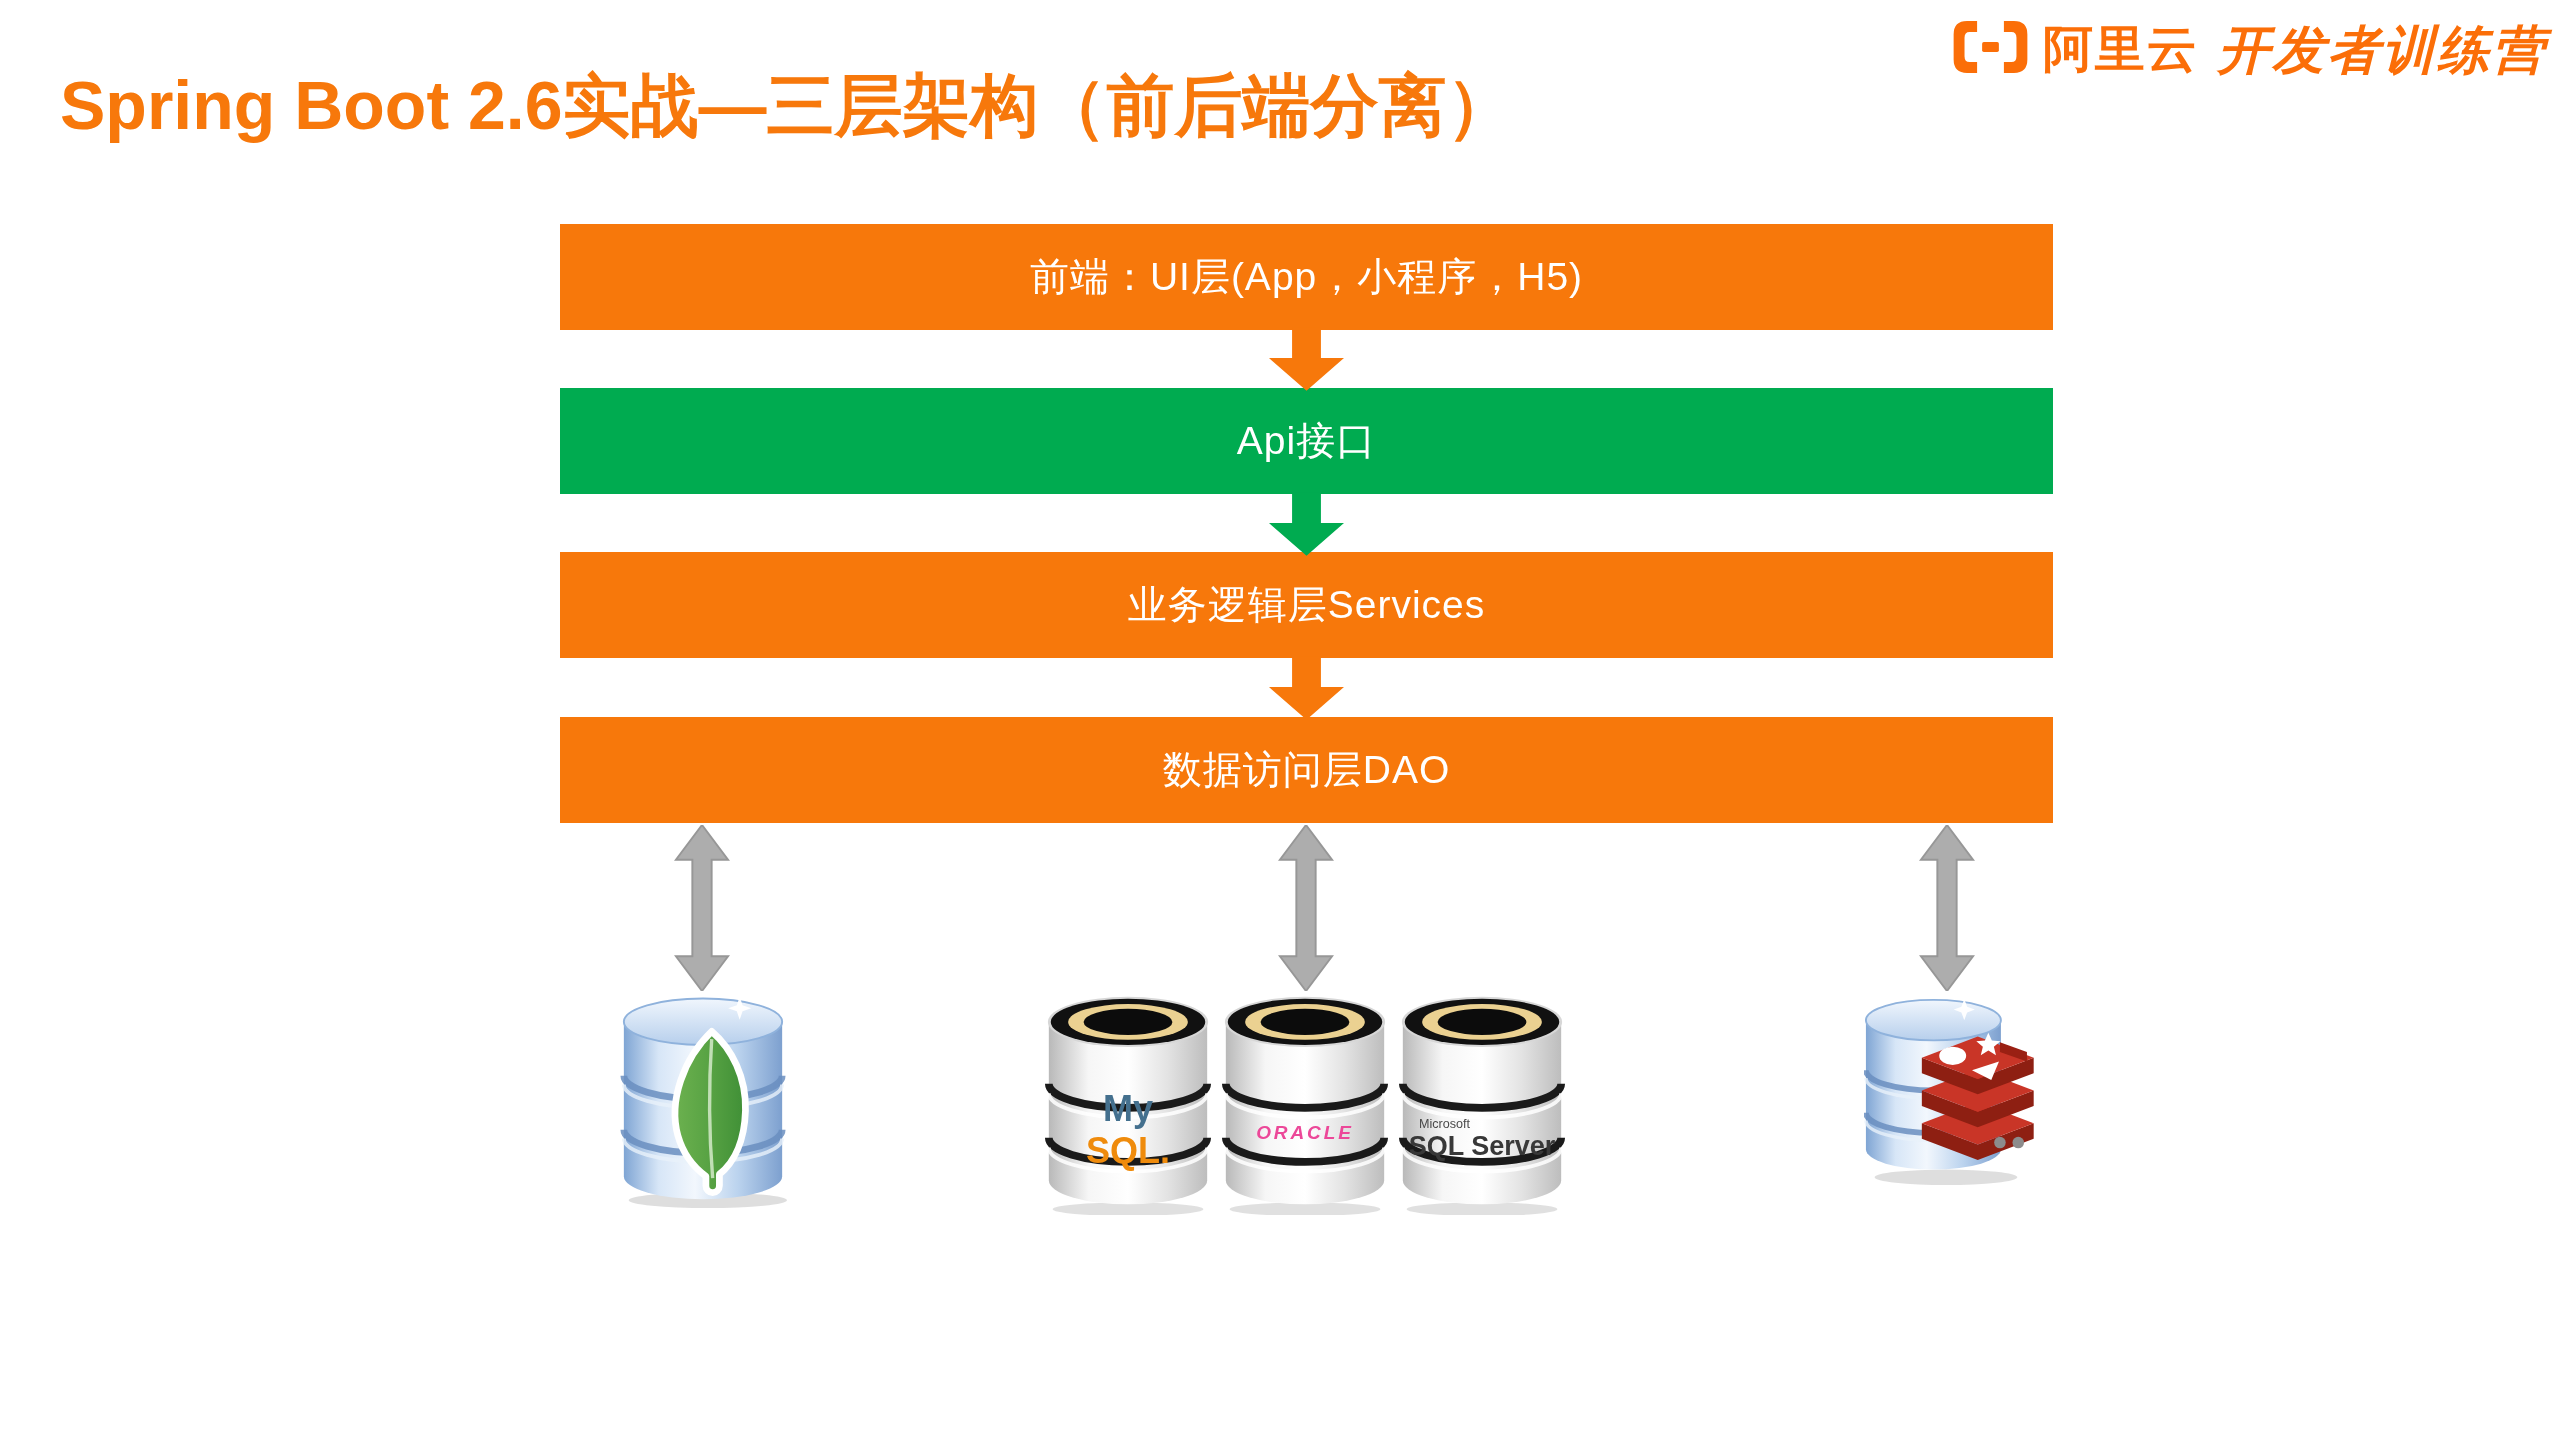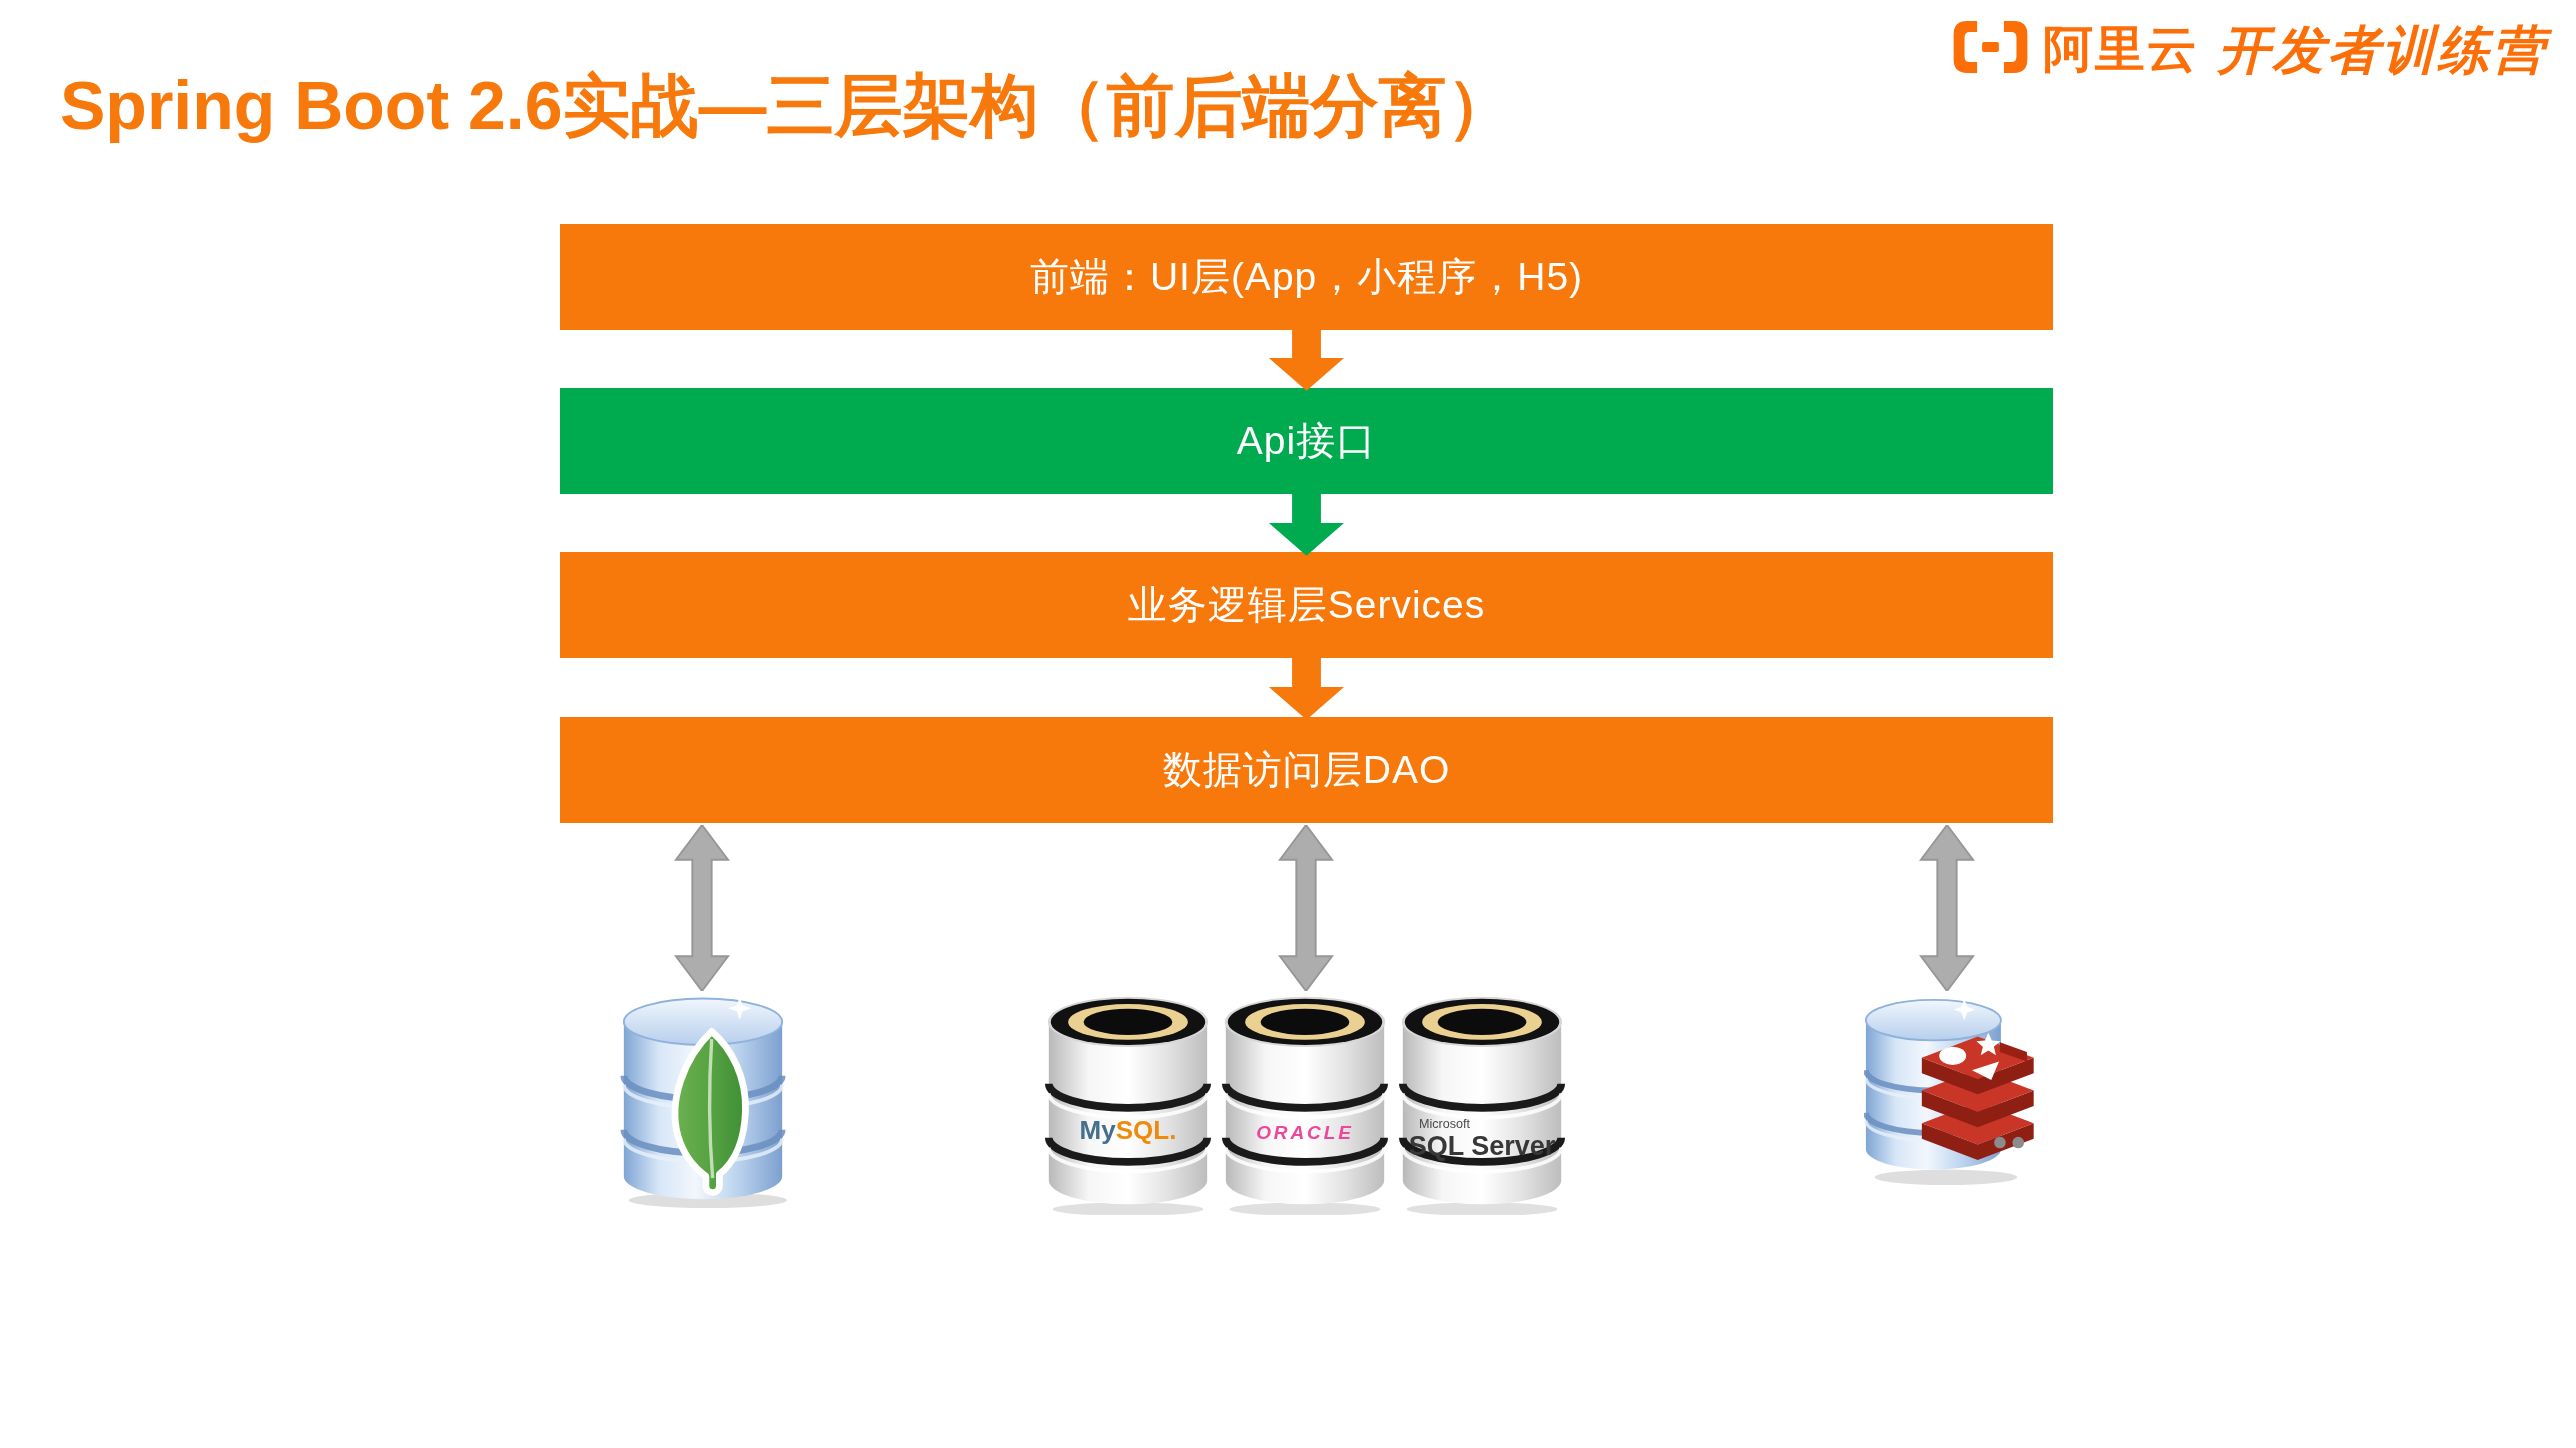--- a/index.html
+++ b/index.html
@@ -46,21 +46,21 @@
   #db-arrow-3{left:1919px;}
   
   .dbicon{position:absolute;}
   #mongodb-icon{left:616px;top:987px;width:174px;height:222px;}
   #mysql-icon{left:1043px;top:991px;width:170px;height:224px;}
   #oracle-icon{left:1220px;top:991px;width:170px;height:224px;}
   #sqlserver-icon{left:1397px;top:991px;width:170px;height:224px;}
   #redis-icon{left:1864px;top:987px;width:188px;height:208px;}
   
   .db-label{position:absolute;width:170px;display:flex;align-items:center;justify-content:center;pointer-events:none;}
-  #mysql-label{left:1043px;top:1109px;height:42px;font-weight:700;font-size:26px;}
+  #mysql-label{left:1043px;top:1109px;height:42px;font-weight:700;font-size:36px;flex-direction:column;}
   #mysql-label .my{color:#44708E;}
   #mysql-label .sql{color:#EF8B0C;}
   #oracle-label{left:1220px;top:1113px;height:39px;}
   #oracle-label .oracle{color:#ec4899;font-size:19px;font-weight:800;letter-spacing:2.9px;font-style:italic;}
   #sqlserver-label{left:1397px;top:1097px;height:60px;flex-direction:column;line-height:1;}
   #sqlserver-label .ms{color:#4A4A4A;font-size:12.6px;align-self:center;margin-left:-75px;margin-bottom:1.9px;margin-top:24px;}
   #sqlserver-label .sqlsrv{color:#383838;font-size:27px;font-weight:700;letter-spacing:0;}
 </style>
 </head>
 <body>

